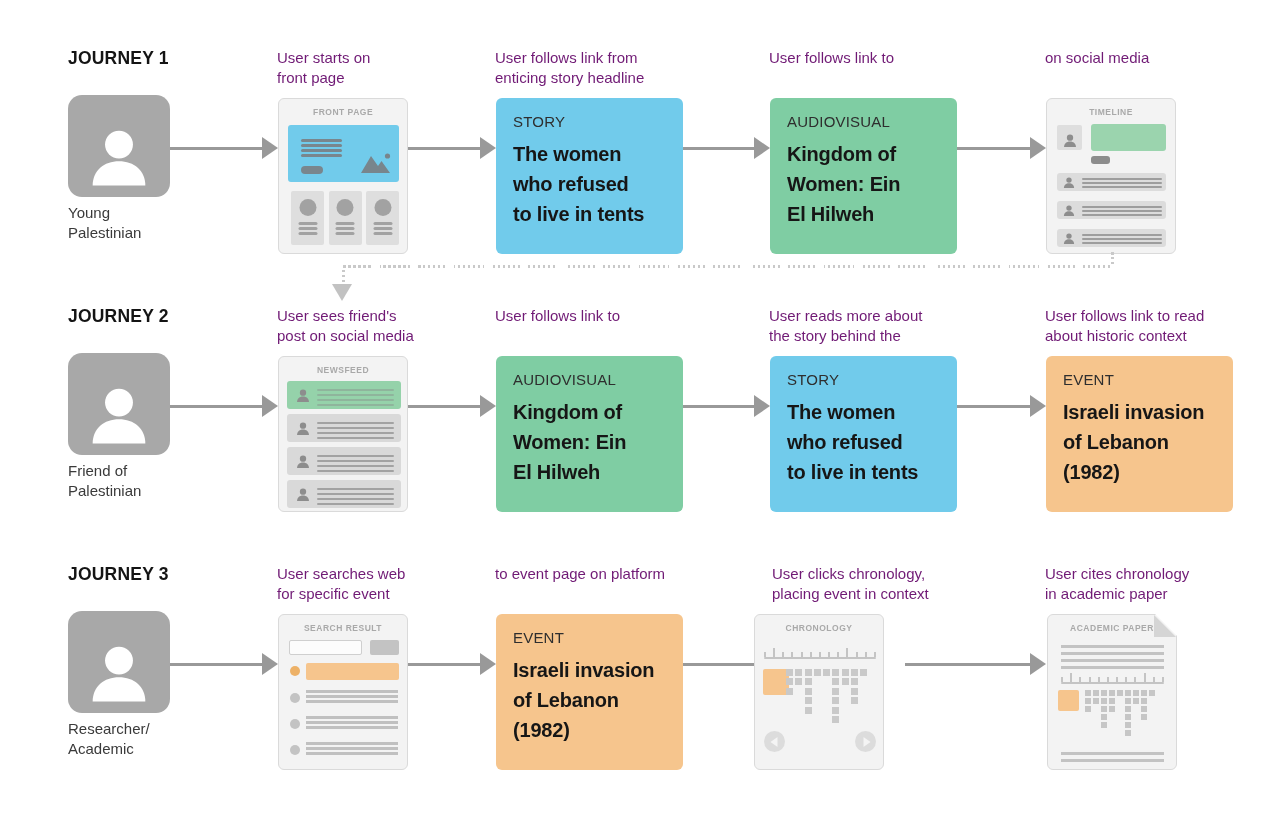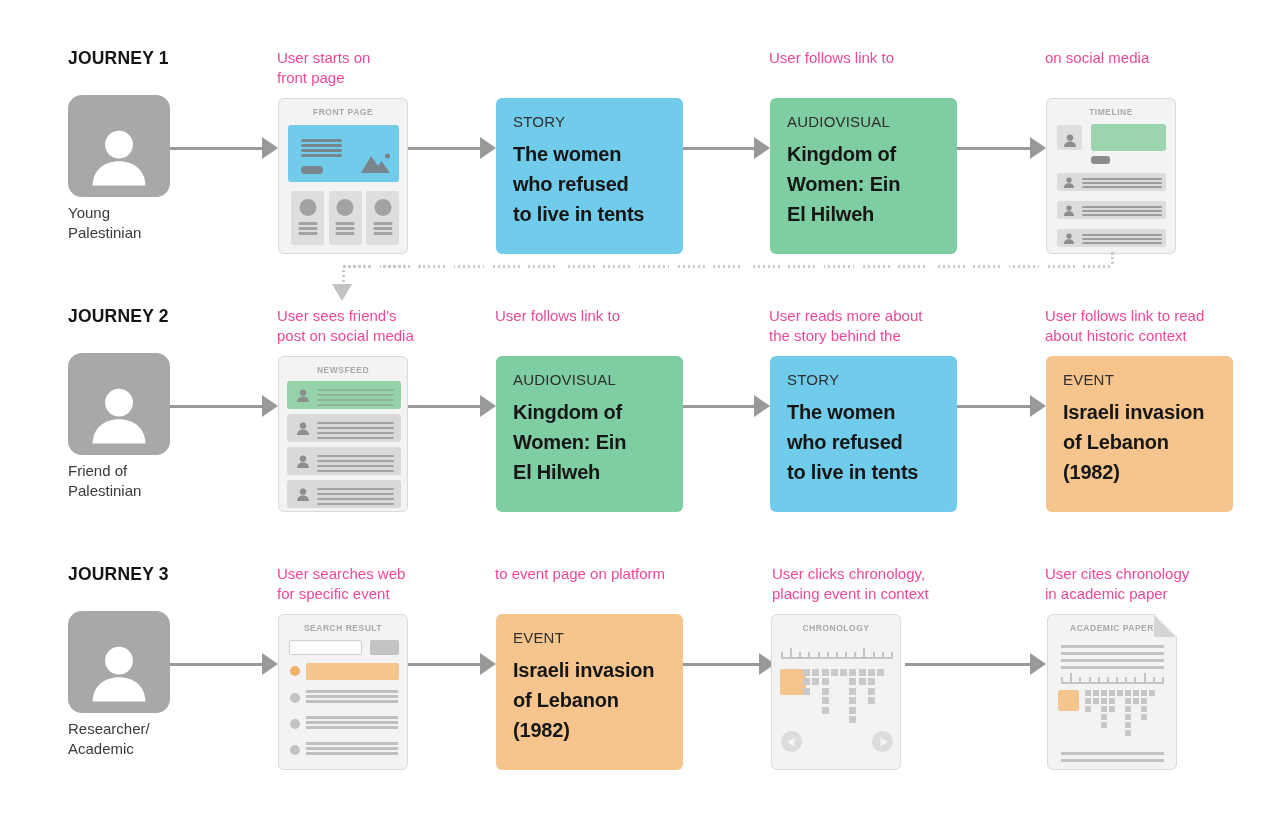--- a/index.html
+++ b/index.html
@@ -2,21 +2,21 @@
 <html><head>
 <meta charset="utf-8">
 <style>
   html,body{margin:0;padding:0;background:#fff;}
   .canvas{position:relative;width:1280px;height:818px;background:#ffffff;overflow:hidden;
           font-family:"Liberation Sans","DejaVu Sans",sans-serif;color:#3a3a3a;}
   .row{position:absolute;left:0;width:1280px;height:252px;}
   .row1{top:40px}.row2{top:298px}.row3{top:556px}
 
   .j-title{position:absolute;left:68px;top:8px;font-size:17.5px;font-weight:bold;color:#141414;letter-spacing:.2px;}
-  .caption{position:absolute;top:8px;width:225px;font-size:15px;line-height:20px;color:#ec4899;}
+  .caption{position:absolute;top:8px;width:225px;font-size:15px;line-height:20px;color:#701a75;}
   .cap2{left:277px}.cap3{left:495px}.cap4{left:769px}.cap5{left:1045px}
   .row3 .cap4{left:772px}
 
   
   .persona-icon{position:absolute;left:68px;top:55px;width:102px;height:102px;background:#a8a8a8;border-radius:14px;}
   .persona-icon .pg{position:absolute;left:50%;bottom:11px;transform:translateX(-50%);width:62px;height:58px;}
   .persona-icon .pg svg{fill:#ffffff}
   .persona-name{position:absolute;left:68px;top:163px;font-size:15px;line-height:19.5px;color:#3a3a3a;}
 
   
@@ -28,21 +28,21 @@
 
   
   .card{position:absolute;top:58px;width:187px;height:156px;border-radius:6px;box-sizing:border-box;padding:15px 14px 0 17px;}
   .col3{left:496px}.col4{left:770px}.col5c{left:1046px}
   .card .tag{font-size:15px;color:#2e2e2e;margin-bottom:9px;letter-spacing:.2px;}
   .card .t-line{font-size:20px;line-height:30px;font-weight:bold;color:#161616;letter-spacing:-.2px;}
 
   
   .mock{position:absolute;top:58px;width:130px;height:156px;background:#f3f3f3;border:1px solid #dadada;
         border-radius:6px;box-sizing:border-box;}
-  .mcol2{left:278px}.mcol5{left:1046px}.chrono{left:771px}.paperpos{left:1047px}
+  .mcol2{left:278px}.mcol5{left:1046px}.chrono{left:754px}.paperpos{left:1047px}
   .mock-header{position:absolute;top:8px;left:0;width:100%;text-align:center;font-size:8.5px;font-weight:bold;
                color:#a9a9a9;letter-spacing:.5px;}
 
   .shape{position:absolute;}
   .line{position:absolute;background:#a4a4a4;border-radius:1.5px;}
 
   
   .fp-hero{left:9px;top:26px;width:111px;height:57px;border-radius:3px;}
   .fp-hero .line{left:13px;width:41px;height:3px;background:#79868d;}
   .fp-pill{position:absolute;left:13px;top:41px;width:22px;height:8px;border-radius:4px;background:#79868d;}
@@ -119,20 +119,24 @@
 <body>
 
 <div class="canvas">
 
   <section class="row row1">
     <div class="j-title">JOURNEY 1</div>
 
     <div class="caption cap2">
       <div>User starts on</div>
       <div>front page</div>
+    </div>
+    <div class="caption cap3">
+      <div>User follows link from</div>
+      <div>enticing story headline</div>
     </div>
     <div class="caption cap4">
       <div>User follows link to</div>
     </div>
     <div class="caption cap5">
       <div>on social media</div>
     </div>
 
     <div class="persona-icon">
         <span class="pg">

